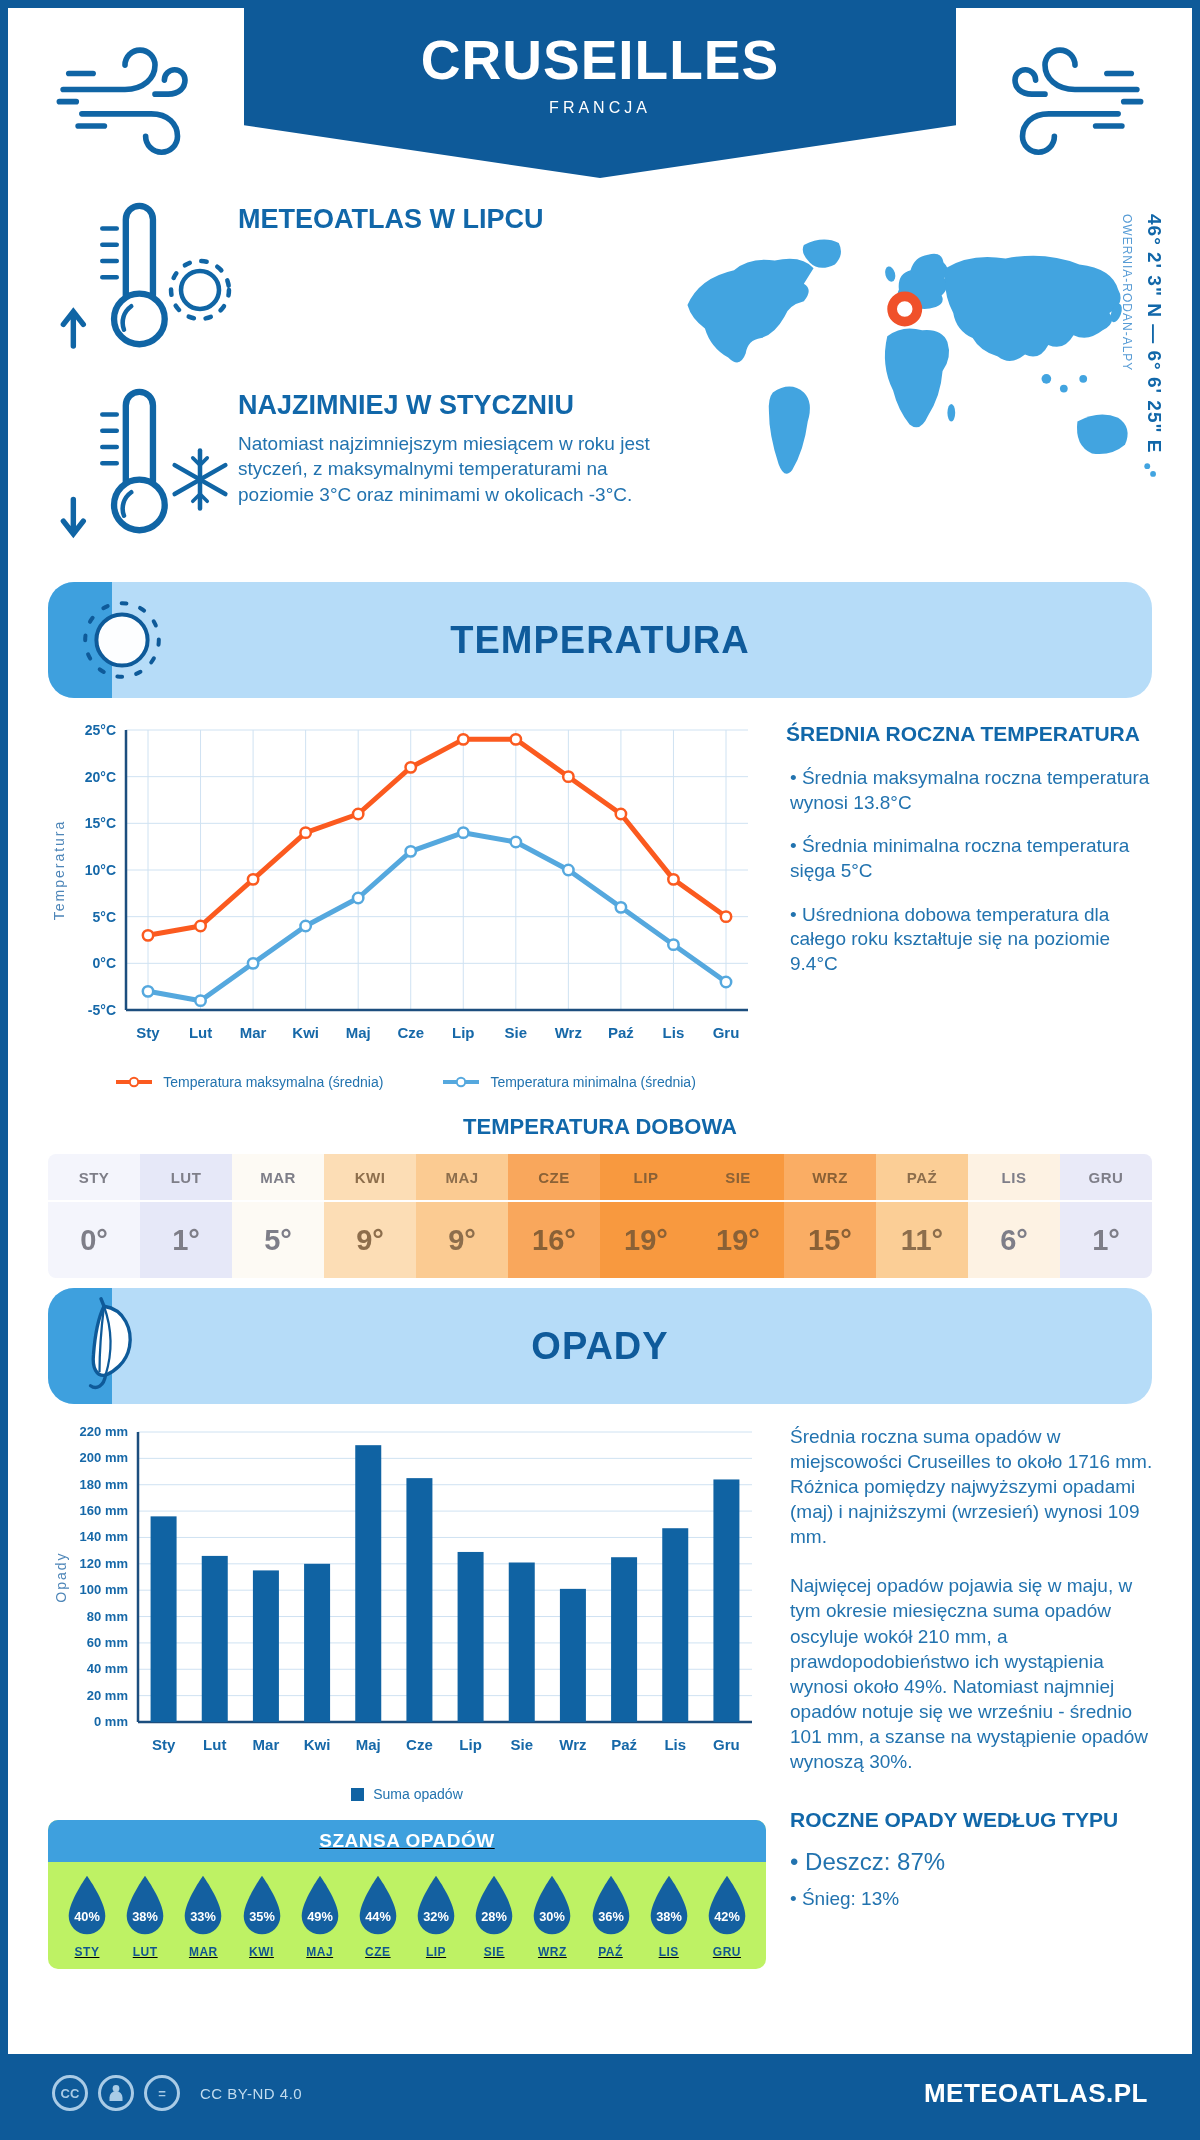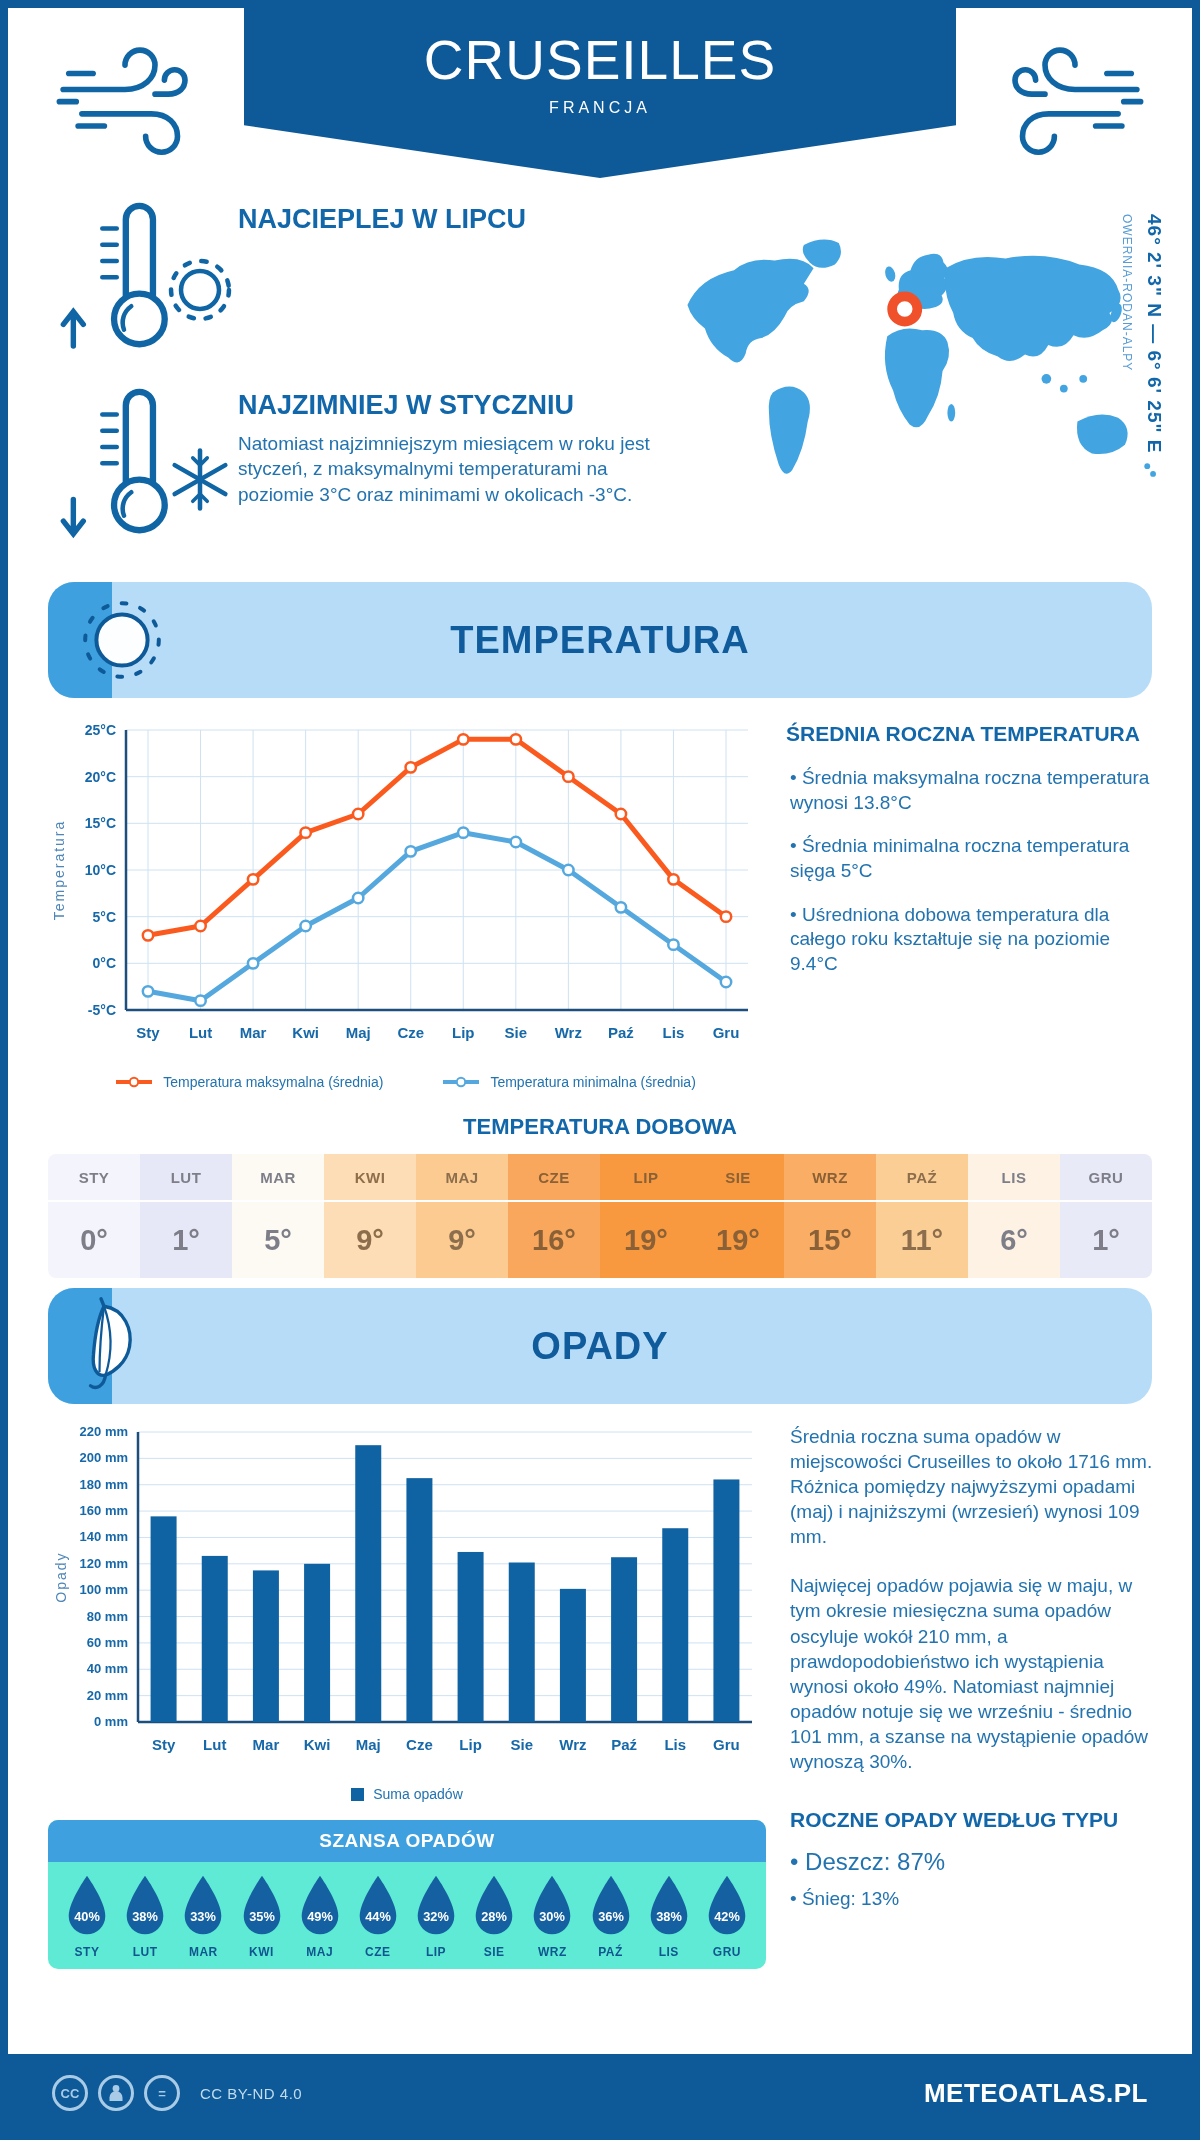--- a/index.html
+++ b/index.html
@@ -5,21 +5,21 @@
   html,body{margin:0;padding:0;background:#fff;}
   body{width:1200px;height:2140px;font-family:"Liberation Sans",sans-serif;}
   .page{box-sizing:border-box;width:1200px;height:2140px;border:8px solid #0E5A99;
         background:#fff;display:flex;flex-direction:column;overflow:hidden;position:relative;}
 
   
   .hd{position:relative;height:178px;flex:none;}
   .banner{position:absolute;left:50%;transform:translateX(-50%);top:0;width:712px;height:170px;
           background:#0E5A99;clip-path:polygon(0 0,100% 0,100% 69%,50% 100%,0 69%);
           text-align:center;color:#fff;}
-  .banner h1{margin:20px 0 0;font-size:55px;font-weight:400;letter-spacing:1px;}
+  .banner h1{margin:20px 0 0;font-size:55px;font-weight:700;letter-spacing:1px;}
   .banner .sub{margin-top:7px;font-size:16px;letter-spacing:4px;}
   .wind{position:absolute;top:26px;}
   .wind.l{left:42px;}
   .wind.r{right:42px;transform:scaleX(-1);}
 
   
   .intro{flex:none;display:flex;padding:14px 36px 0 40px;}
   .intro-left{width:612px;flex:none;}
   .highlight{display:flex;margin-bottom:22px;}
   .hl-icons{width:190px;flex:none;}
@@ -61,21 +61,21 @@
           font-size:29px;font-weight:700;}
 
   
   .precip-main{flex:none;display:flex;padding:18px 36px 0 40px;gap:24px;}
   .p-left{width:718px;flex:none;}
   .p-right{flex:1;padding-top:2px;}
   .p-right p{font-size:19px;color:#2273AF;line-height:1.32;margin:0 0 24px;}
   .p-right h3{font-size:21px;font-weight:800;color:#1167A9;margin:34px 0 14px;}
   .p-right .bullet{margin:0 0 8px;}
 
-  .chance{margin-top:18px;border-radius:10px;overflow:hidden;background:#5eead4;}
+  .chance{margin-top:18px;border-radius:10px;overflow:hidden;background:#bef264;text-decoration:underline;}
   .chance-head{height:42px;background:#3EA0DE;color:#fff;display:flex;align-items:center;
                justify-content:center;font-size:19px;font-weight:700;letter-spacing:.5px;}
   .drops{display:flex;justify-content:space-between;padding:12px 14px 10px;}
   .drop{width:50px;text-align:center;}
   .drop-month{margin-top:3px;font-size:12px;font-weight:700;color:#11568F;letter-spacing:.5px;}
 
   
   .ft{margin-top:auto;flex:none;height:78px;background:#0E5A99;display:flex;align-items:center;
       padding:0 44px;color:#fff;}
   .cc{display:flex;align-items:center;gap:10px;}
@@ -122,21 +122,21 @@
             <path d="M86 102 V18 a15 15 0 0 1 30 0 V102" stroke-width="7"></path>
             <circle cx="101" cy="128" r="28" stroke-width="7"></circle>
             <path d="M84 140 a22 22 0 0 1 8 -26" stroke-width="5"></path>
             <path d="M60 28 H76 M60 46 H76 M60 64 H76 M60 82 H76" stroke-width="5"></path>
             <path d="M28 158 V122 M17 134 L28 120 L39 134" stroke-width="6"></path>
             <circle cx="168" cy="96" r="21" stroke-width="5"></circle>
             <circle cx="168" cy="96" r="32" stroke-width="5" stroke-dasharray="6 13"></circle>
           </svg>
         </div>
         <div class="hl-body">
-          <h2 class="hl-title">NAJCIEPLEJ W LIPCU</h2>
+          <h2 class="hl-title">METEOATLAS W LIPCU</h2>
         </div>
       </article>
 
       <article class="highlight">
         <div class="hl-icons">
           <svg width="190" height="160" viewBox="0 0 210 170" fill="none" stroke="#1065A5" stroke-linecap="round">
             <path d="M86 102 V18 a15 15 0 0 1 30 0 V102" stroke-width="7"></path>
             <circle cx="101" cy="128" r="28" stroke-width="7"></circle>
             <path d="M84 140 a22 22 0 0 1 8 -26" stroke-width="5"></path>
             <path d="M60 28 H76 M60 46 H76 M60 64 H76 M60 82 H76" stroke-width="5"></path>

